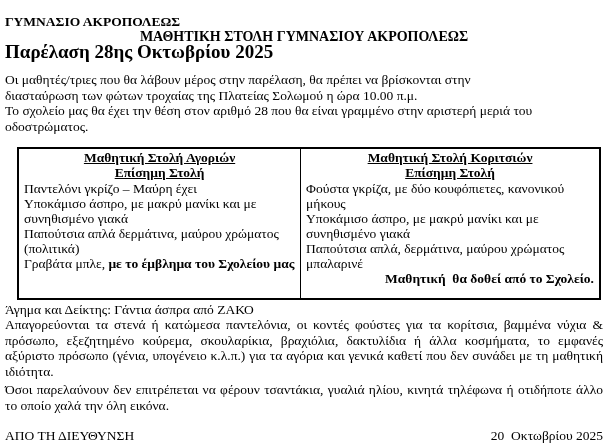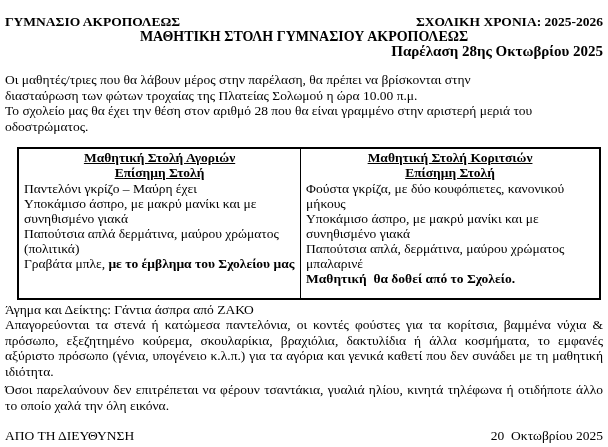--- a/index.html
+++ b/index.html
@@ -26,23 +26,23 @@
     line-height: 15px;
   }
   .page-title {
     margin-top: 0;
     text-align: center;
     font-weight: bold;
     font-size: 14px;
     line-height: 15px;
   }
   .page-subtitle {
-    text-align: right;
+    text-align: left;
     font-weight: bold;
-    font-size: 15px;
+    font-size: 19px;
     line-height: 15px;
   }
   .intro {
     margin-top: 13px;
     line-height: 15.5px;
   }
   .intro div { margin: 0; }
   table.uniform {
     border-collapse: collapse;
     table-layout: fixed;
@@ -57,21 +57,21 @@
     line-height: 15px;
   }
   td.boys-col { width: 48.5%; }
   td.girls-col { width: 51.5%; }
   .cell-title, .cell-subtitle {
     text-align: center;
     font-weight: bold;
     text-decoration: underline;
   }
   .cell-items { margin-top: 1px; }
-  .bold { font-weight: bold; }
+  .bold { font-weight: bold; text-align: right; }
   .prewrap { white-space: pre-wrap; }
   .gloves-note {
     margin-top: 2px;
     text-align: left;
     font-weight: normal;
     line-height: 15px;
   }
   .rules { line-height: 15.5px; }
   .rules .para { text-align: justify; margin: 0; }
   .rules .para + .para { margin-top: 3px; }
@@ -82,21 +82,20 @@
     line-height: 15px;
   }
 </style>
 </head>
 <body>
 
 <div class="doc">
 
   <div class="doc-header">
     <span>ΓΥΜΝΑΣΙΟ ΑΚΡΟΠΟΛΕΩΣ</span>
-    <span>ΣΧΟΛΙΚΗ ΧΡΟΝΙΑ: 2025-2026</span>
   </div>
 
   <div class="page-title">ΜΑΘΗΤΙΚΗ ΣΤΟΛΗ ΓΥΜΝΑΣΙΟΥ ΑΚΡΟΠΟΛΕΩΣ</div>
   <div class="page-subtitle">Παρέλαση 28ης Οκτωβρίου 2025</div>
 
   <div class="intro">
     <div>Οι μαθητές/τριες που θα λάβουν μέρος στην παρέλαση, θα πρέπει να βρίσκονται στην</div>
     <div>διασταύρωση των φώτων τροχαίας της Πλατείας Σολωμού η ώρα 10.00 π.μ.</div>
     <div>Το σχολείο μας θα έχει την θέση στον αριθμό 28 που θα είναι γραμμένο στην αριστερή μεριά του οδοστρώματος.</div>
   </div>

